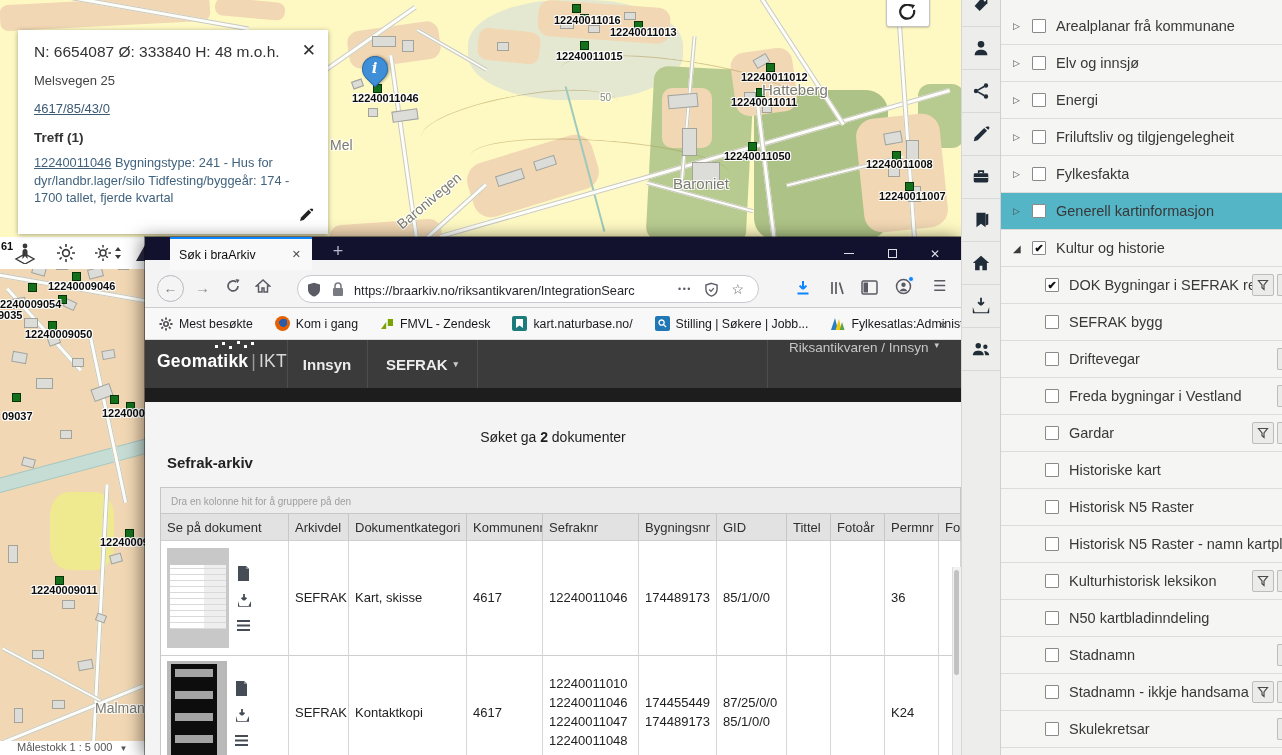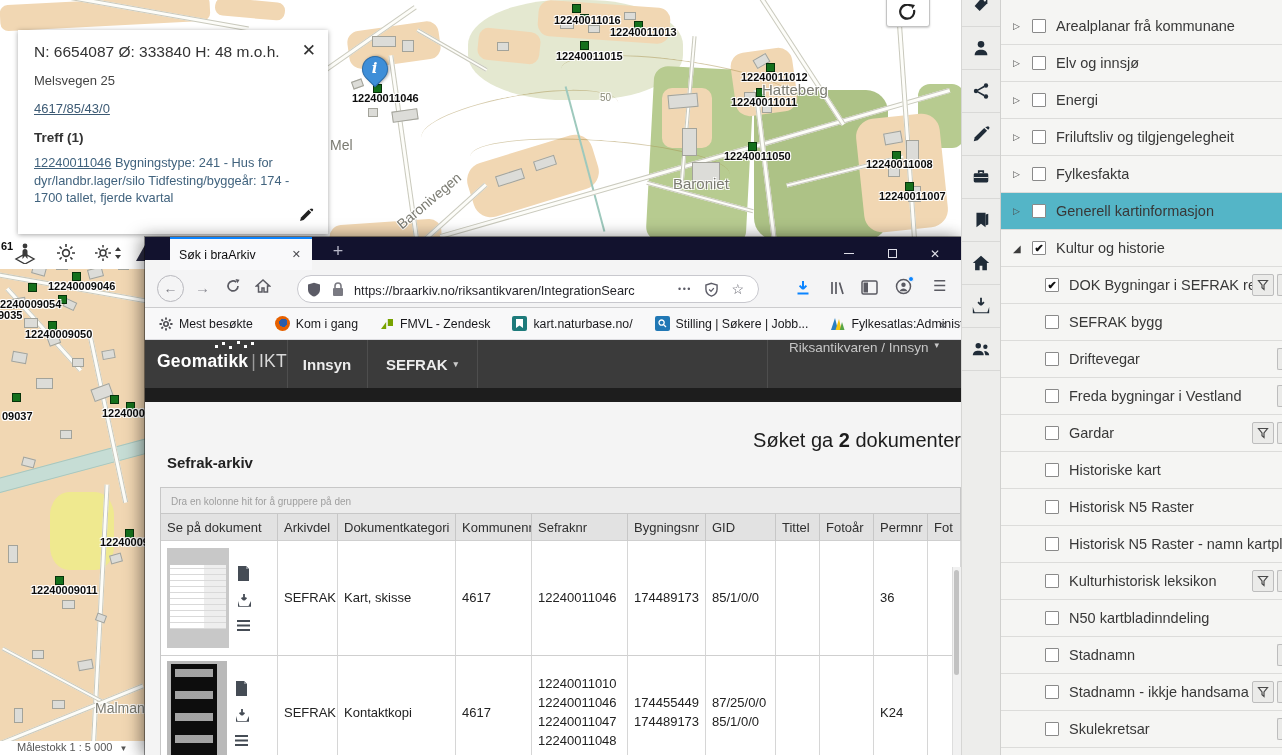--- a/index.html
+++ b/index.html
@@ -1,17 +1,17 @@
 <!DOCTYPE html>
 <html><head>
 <meta charset="utf-8">
 <style>
 *{margin:0;padding:0;box-sizing:border-box}
 body{background:#888}
-#stage{position:relative;width:1282px;height:755px;overflow:hidden;background:#ffffff;font-family:"Liberation Sans",sans-serif}
+#stage{position:relative;width:1282px;height:755px;overflow:hidden;background:#fef9c3;font-family:"Liberation Sans",sans-serif}
 .abs{position:absolute}
 i.sh{position:absolute;display:block}
 .tan{background:#f1d7b3}
 .grn{background:#b7cb90}
 .bld{background:#dcdcd8;border:1px solid #a3a39a}
 .road{background:#fdfdf9;border-top:1px solid #c9c9bd;border-bottom:1px solid #c9c9bd}
 .ctr{border-top:1px solid rgba(165,140,70,.45);border-radius:50%;height:50px}
 .sq{width:9px;height:9px;background:#15701c;border:1px solid #06330a;z-index:5}
 .mlabel{position:absolute;font-size:11px;font-weight:bold;color:#0c0c0c;white-space:nowrap;z-index:6;
  text-shadow:-1px -1px 0 #fff,1px -1px 0 #fff,-1px 1px 0 #fff,1px 1px 0 #fff}
@@ -75,31 +75,31 @@
 #logo .ikt{font-weight:400;color:#d8d8d8}
 #logo .bar{font-weight:300;color:#9a9a9a;padding:0 3px}
 #logo .dot{position:absolute;width:3px;height:3px;background:#fff}
 .hitem{position:absolute;top:0;height:48px;display:flex;align-items:center;justify-content:center;
  color:#ececec;font-size:15px;font-weight:bold}
 .hcaret{font-size:9px;color:#c9c9c9;margin-left:6px}
 #hright{position:absolute;left:622px;top:0;width:194px;height:48px;display:flex;align-items:flex-start;justify-content:center;
  color:#c6c6c6;font-size:13.5px}
 #blackstrip{position:absolute;left:0;top:151px;width:100%;height:14px;background:#1d1d1d}
 #content{position:absolute;left:0;top:165px;width:100%;height:353px;background:#f4f4f4;overflow:hidden}
-#summary{position:absolute;left:0;top:27px;width:100%;text-align:right;font-size:20px;color:#1c1c1c;white-space:pre}
+#summary{position:absolute;left:0;top:27px;width:100%;text-align:center;font-size:14px;color:#1c1c1c;white-space:pre}
 #arktitle{position:absolute;left:22px;top:52px;font-size:15px;font-weight:bold;color:#222}
 #tablewrap{position:absolute;left:15px;top:85px;right:0;border-left:1px solid #c7c7c7}
 #groupbar{height:27px;background:#ececec;border:1px solid #c7c7c7;border-left:none;
  font-size:10px;color:#9e9e9e;padding:8px 10px;white-space:nowrap;overflow:hidden}
 .trow{display:flex;background:#fff}
 .trow.head{background:#e2e2e2;height:27px}
 .td{border-right:1px solid #c7c7c7;border-bottom:1px solid #cfcfcf;padding:5px 6px;font-size:13px;color:#2f2f2f;
  overflow:hidden;white-space:nowrap;display:flex;align-items:center}
 .body .td{border-right:1px solid #d6d6d6;color:#222;white-space:pre-line;line-height:1.45}
-.c0{width:117px}.c1{width:60px}.c2{width:118px}.c3{width:76px}.c4{width:96px}.c5{width:78px}.c6{width:70px}
+.c0{width:128px}.c1{width:60px}.c2{width:118px}.c3{width:76px}.c4{width:96px}.c5{width:78px}.c6{width:70px}
 .c7{width:44px}.c8{width:54px}.c9{width:54px}.c10{flex:1}
 .body{height:115px}
 .docthumb{width:62px;height:100px;background:#c8c8c8;position:relative;flex:none}
 .docthumb .pg{position:absolute;left:3px;top:17px;width:56px;height:64px;background:#fff;
  background-image:repeating-linear-gradient(0deg,#d9d9d9 0 1px,transparent 1px 6px),linear-gradient(90deg,transparent 0 34px,#eee 34px 56px)}
 .ctthumb{width:60px;height:104px;background:#b9b9b9;position:relative;flex:none}
 .ctthumb .film{position:absolute;left:4px;top:3px;width:46px;height:97px;background:#0d0d0d;
  background-image:repeating-linear-gradient(0deg,rgba(190,190,190,.85) 0 8px,transparent 8px 22px);
  background-size:38px 100%;background-repeat:no-repeat;background-position:4px 4px}
 .iconcol{display:flex;flex-direction:column;gap:13px;margin-left:8px;flex:none}

